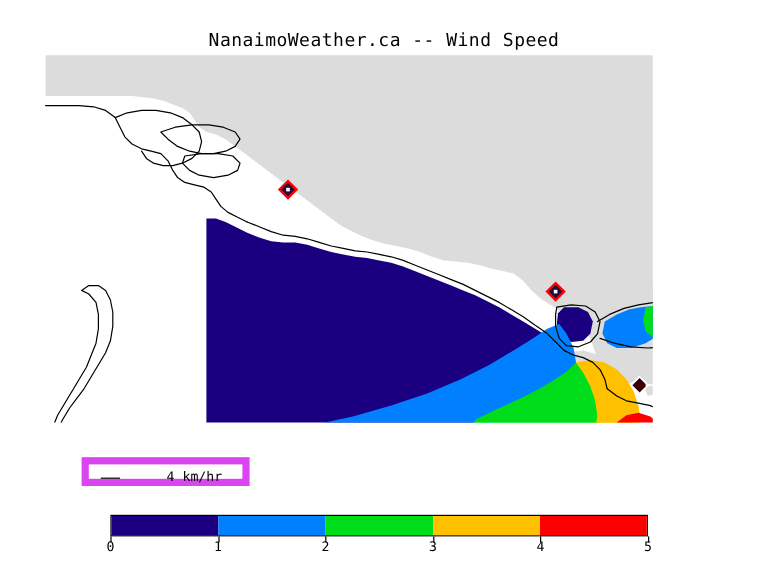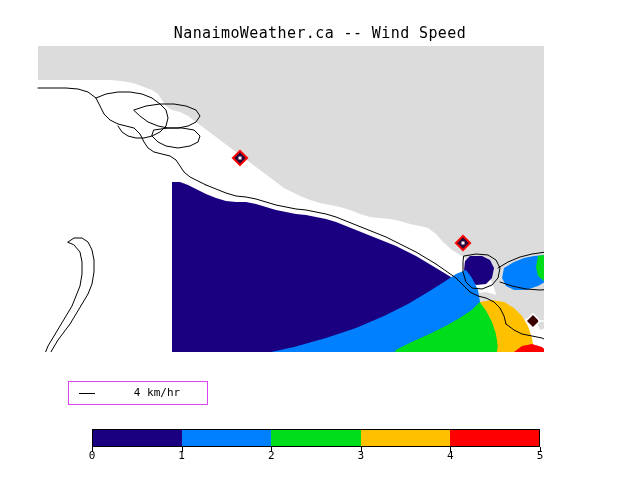--- a/index.html
+++ b/index.html
@@ -46,21 +46,21 @@
     display: block;
   }
 
   
   #vector-key {
     position: absolute;
     left: 68px;
     top: 381px;
     width: 140px;
     height: 24px;
-    border: 1px solid #d946ef;
+    border: 6px solid #d946ef;
     background: #ffffff;
     box-sizing: border-box;
   }
   #vector-key .barb {
     position: absolute;
     left: 10px;
     top: 11px;
     width: 16px;
     height: 2px;
   }

